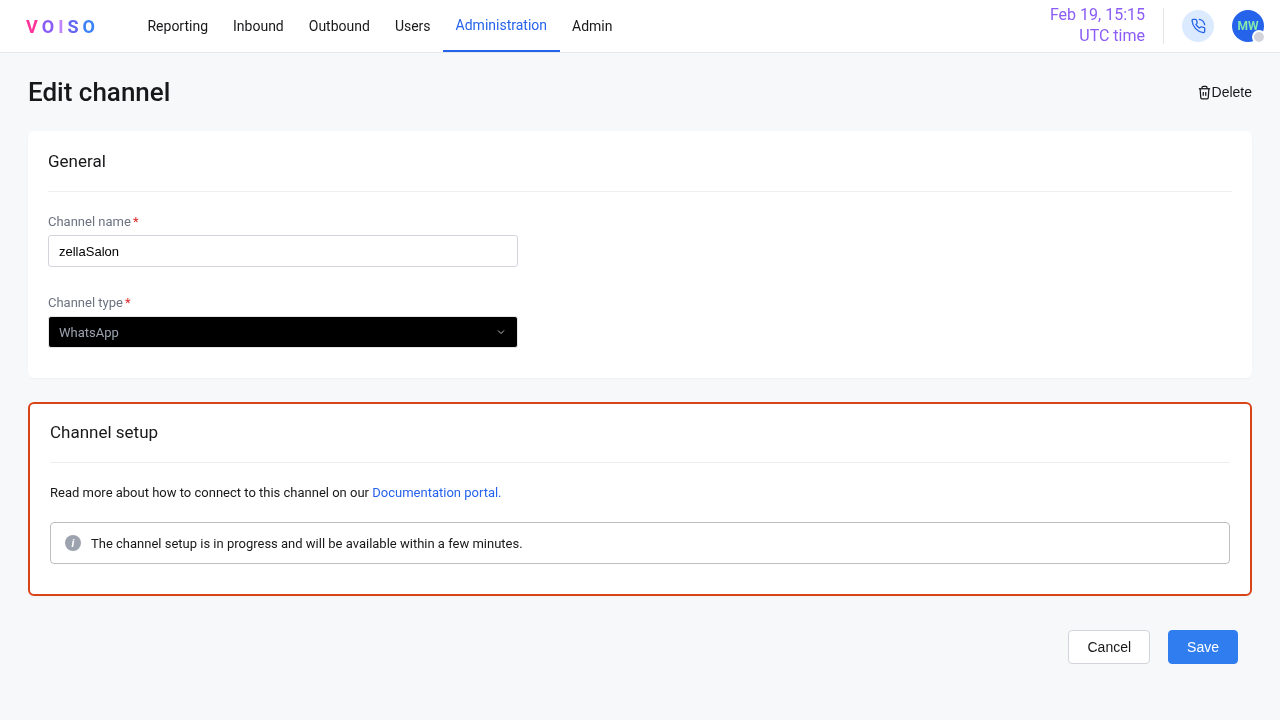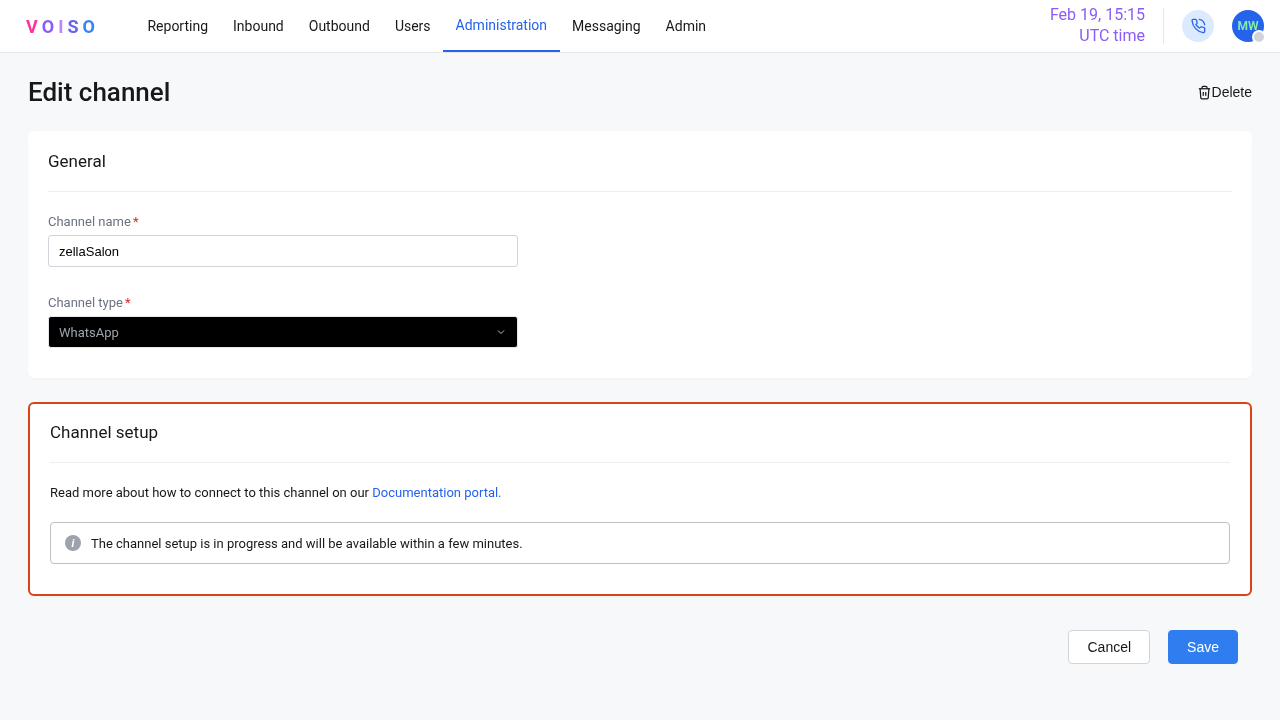--- a/index.html
+++ b/index.html
@@ -140,21 +140,20 @@
     <span>I</span>
     <span>S</span>
     <span>O</span>
   </div>
   <div class="nav">
     <div class="nav-item">Reporting</div>
     <div class="nav-item">Inbound</div>
     <div class="nav-item">Outbound</div>
     <div class="nav-item">Users</div>
     <div class="nav-item active">Administration</div>
-    <div class="nav-item">Messaging</div>
     <div class="nav-item">Admin</div>
   </div>
   <div class="header-right">
     <div class="datetime">
       <div>Feb 19, 15:15</div>
       <div>UTC time</div>
     </div>
     <div class="divider"></div>
     <div class="callbtn">
       <svg width="16" height="16" viewBox="0 0 24 24" fill="none" stroke="#2563eb" stroke-width="2">

